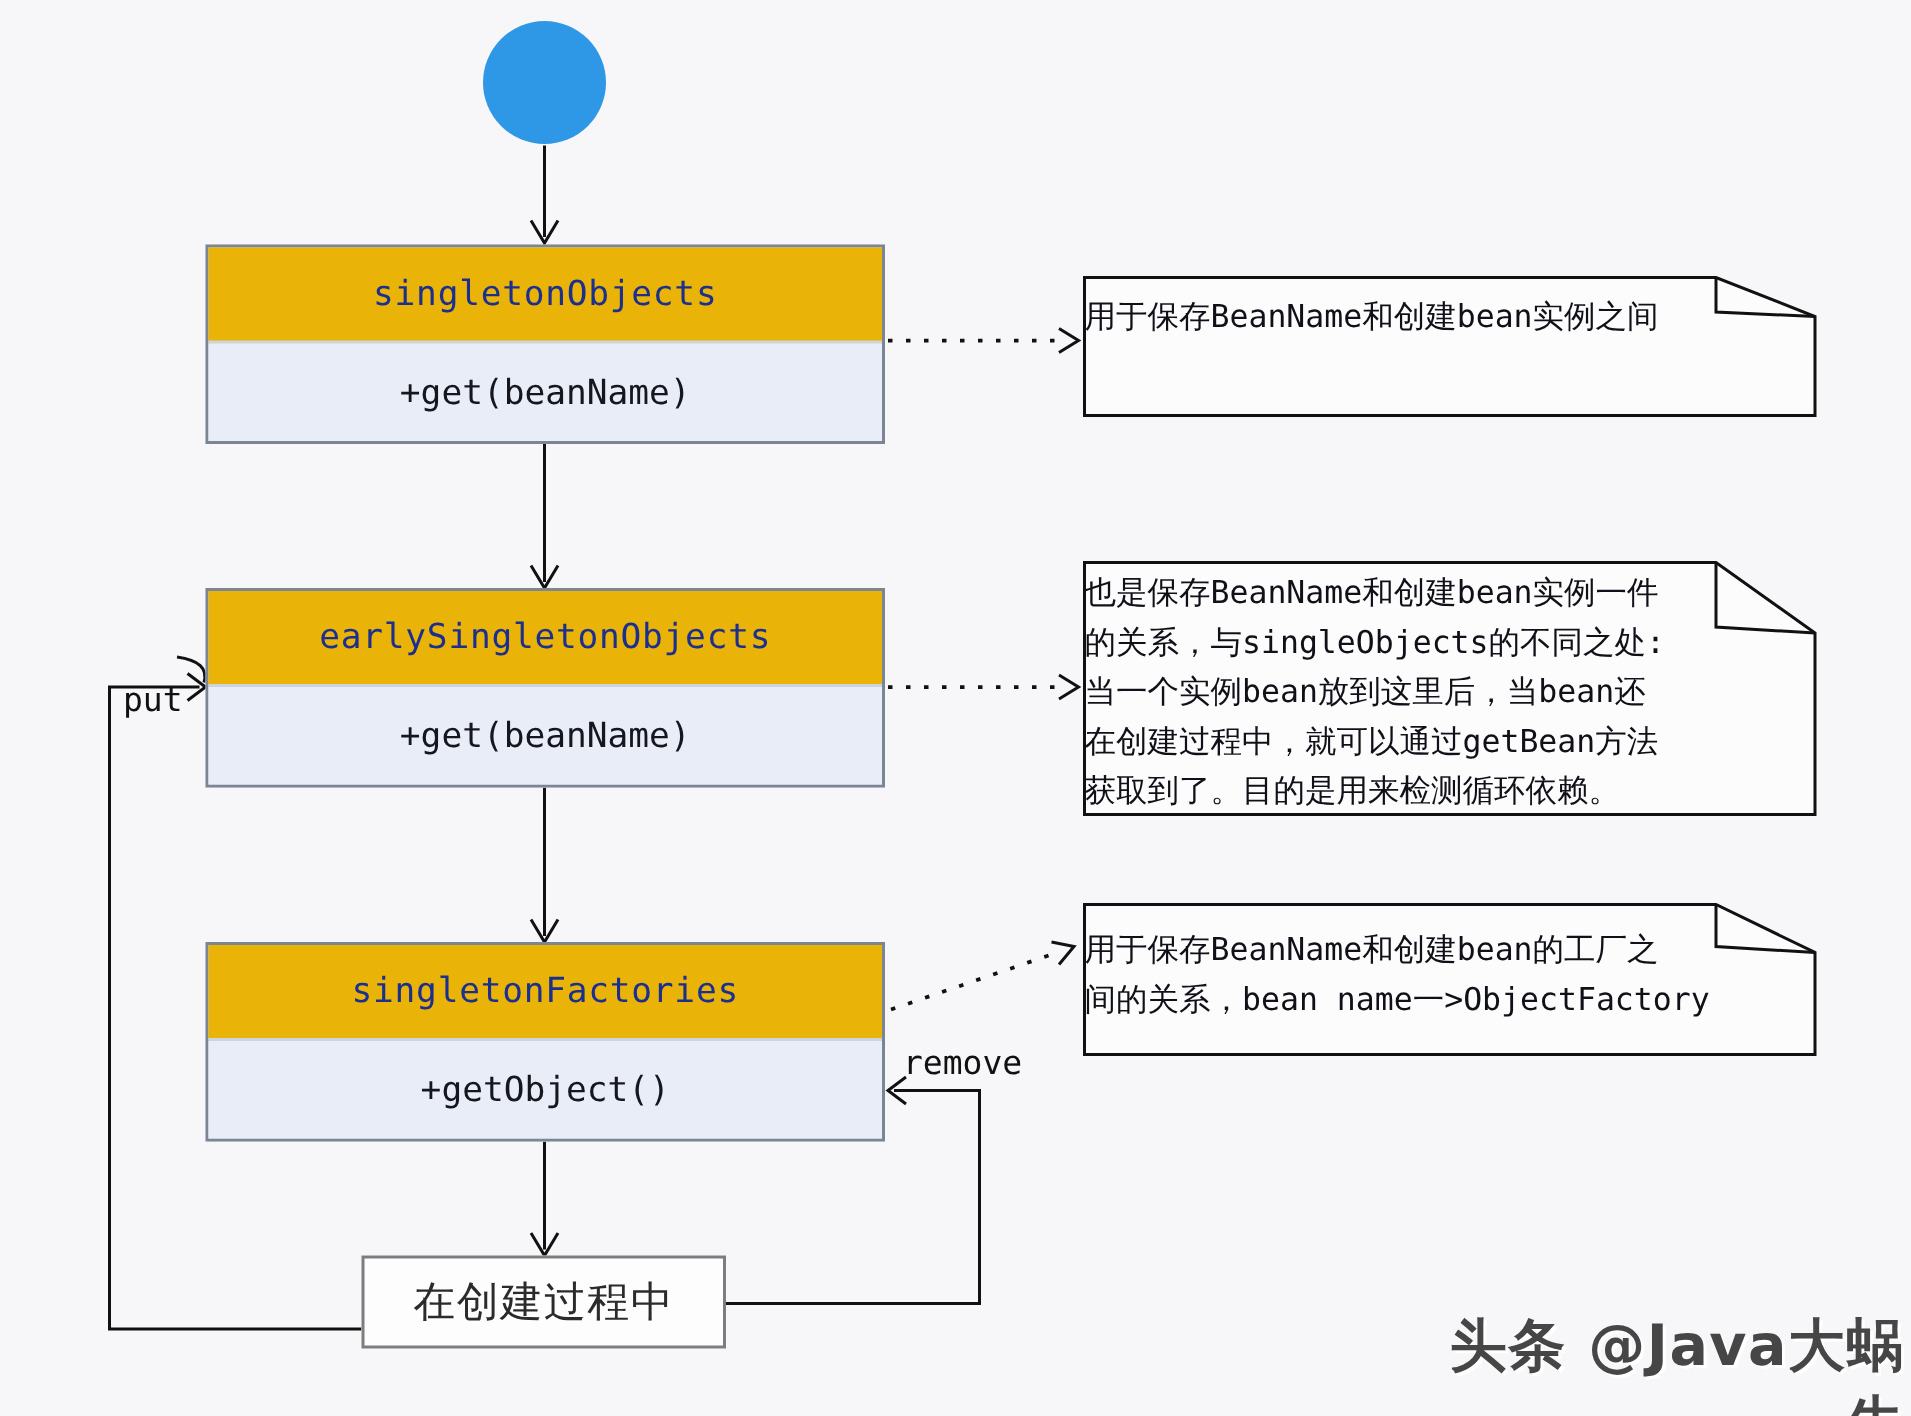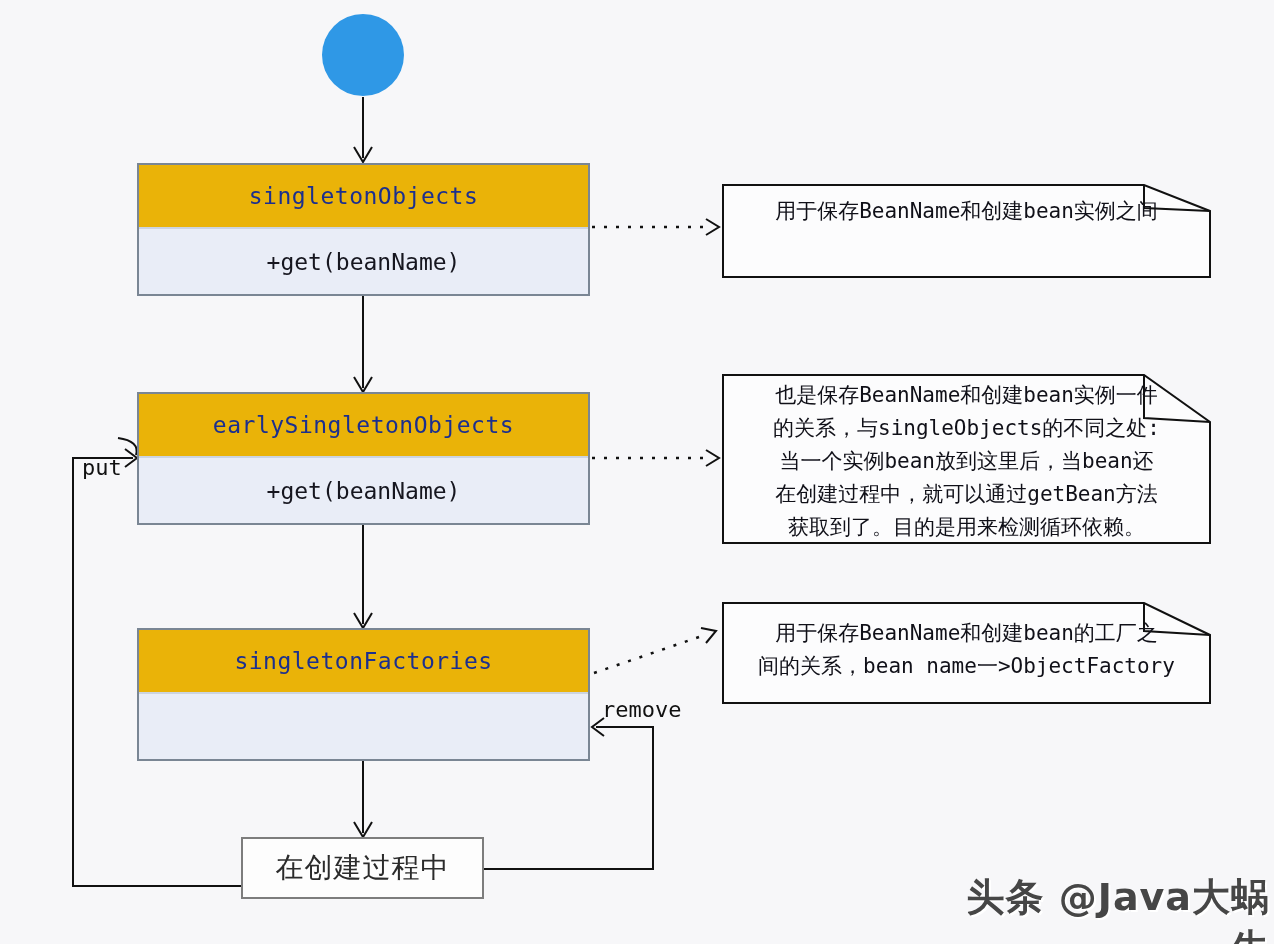--- a/index.html
+++ b/index.html
@@ -35,21 +35,21 @@
     position:absolute;left:241px;top:837px;width:243px;height:62px;
     box-sizing:border-box;border:2px solid #7d7d7d;background:#fdfdfd;
     display:flex;align-items:center;justify-content:center;
     font-family:"DejaVu Sans","Liberation Sans",sans-serif;
     font-size:28px;color:#2b2b2b;letter-spacing:1px;
   }
 
   
   .note-text{
     position:absolute;left:723px;width:487px;
-    text-align:center;color:#101018;font-size:21px;
+    text-align:left;color:#101018;font-size:21px;
   }
   .note-text div{white-space:nowrap;}
   .note1{top:196px;line-height:31px;}
   .note2{top:379px;line-height:33px;}
   .note3{top:617px;line-height:33px;}
 
   .edge-label{
     position:absolute;color:#111;font-size:22px;
   }
   .lbl-put{left:82px;top:455px;text-align:right;}
@@ -133,20 +133,21 @@
   <div class="class-box box1">
     <div class="hdr">singletonObjects</div>
     <div class="mth">+get(beanName)</div>
   </div>
   <div class="class-box box2">
     <div class="hdr">earlySingletonObjects</div>
     <div class="mth">+get(beanName)</div>
   </div>
   <div class="class-box box3">
     <div class="hdr">singletonFactories</div>
+    <div class="mth">+getObject()</div>
   </div>
 
   <div class="action-box">在创建过程中</div>
 
   <div class="edge-label lbl-put">put</div>
   <div class="edge-label lbl-remove">remove</div>
 
   <div class="note-text note1">
     <div>用于保存BeanName和创建bean实例之间</div>
   </div>

